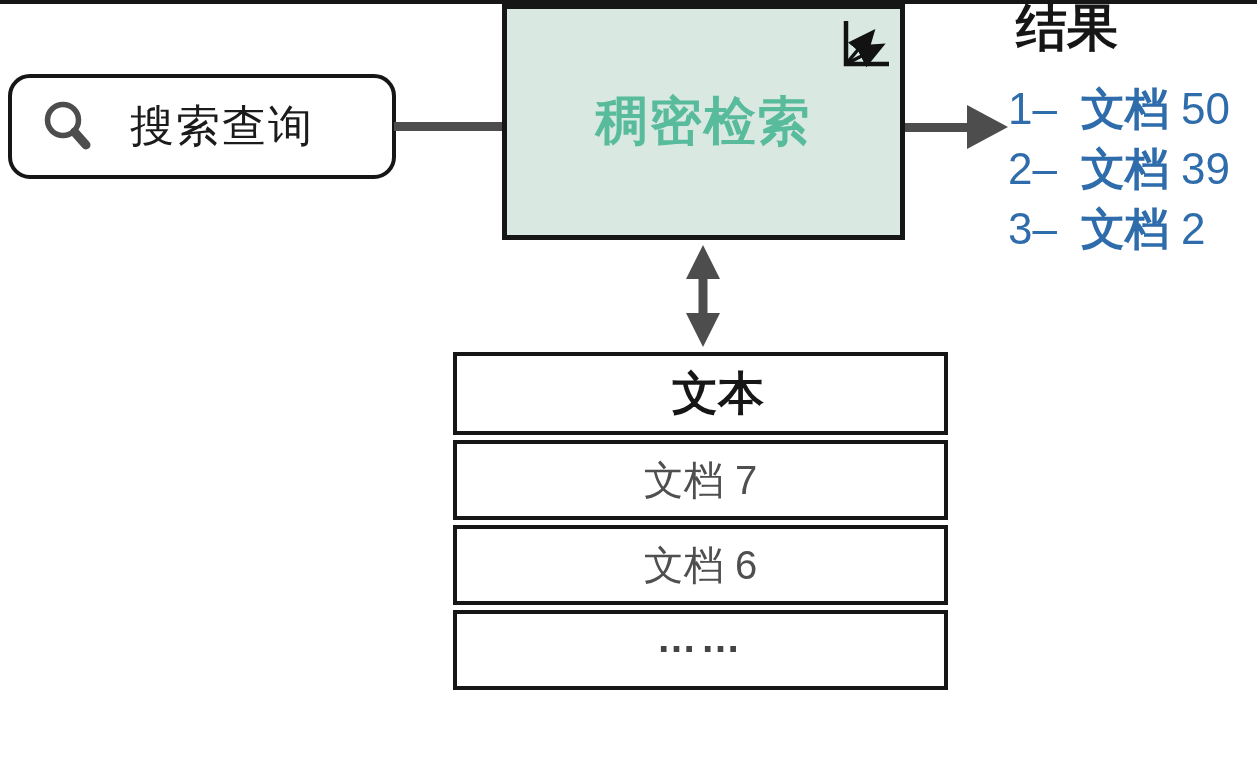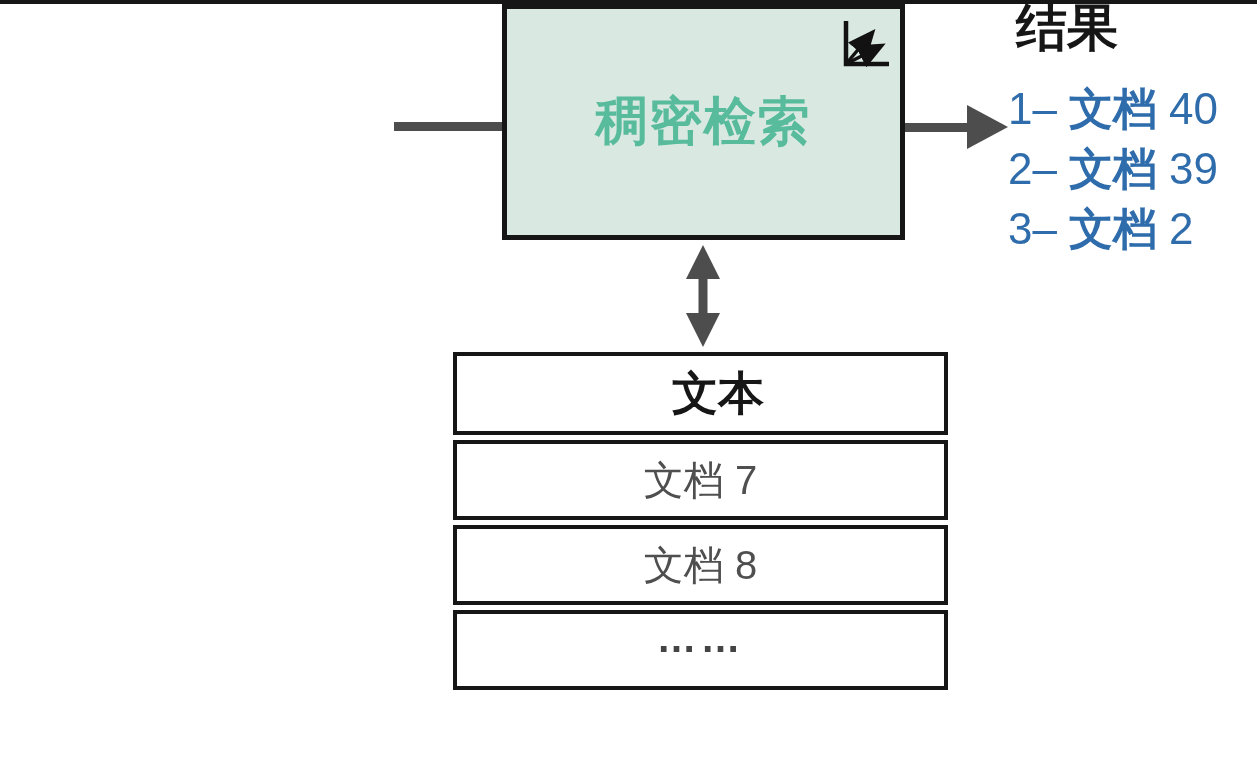--- a/index.html
+++ b/index.html
@@ -97,21 +97,21 @@
     color: #2e6cab;
   }
   .result-item {
     height: 60px;
     display: flex;
     align-items: center;
     font-size: 44px;
     white-space: nowrap;
   }
   .result-item .rank   { font-weight: 400; }
-  .result-item .doc    { font-weight: 700; margin-left: 12px; text-align: center; }
+  .result-item .doc    { font-weight: 700; margin-left: 24px; text-align: center; }
   .result-item .num    { font-weight: 400; margin-left: 12px; }
 
   
   .bi-arrow {
     position: absolute;
     left: 681px; top: 243px;
     width: 44px; height: 106px;
   }
 
   
@@ -149,20 +149,27 @@
     letter-spacing: 4px;
   }
 </style>
 </head>
 <body>
 
 <div class="stage">
 
   <div class="top-edge-line"></div>
 
+  <div class="query-box">
+    <svg width="56" height="56" viewBox="0 0 56 56">
+      <circle cx="23" cy="21" r="15.5" fill="none" stroke="#4d4d4d" stroke-width="5.5"></circle>
+      <line x1="34.5" y1="33" x2="46" y2="46" stroke="#4d4d4d" stroke-width="9" stroke-linecap="round"></line>
+    </svg>
+    <span class="label">搜索查询</span>
+  </div>
 
   <div class="connector-line"></div>
 
   <div class="retrieval-box">
     <svg class="vector-icon" viewBox="0 0 54 50">
       <defs>
         <marker id="ah" markerWidth="9" markerHeight="8" refX="6.5" refY="3.5" orient="auto">
           <path d="M0,0 L8,3.5 L0,7 z" fill="#121212"></path>
         </marker>
       </defs>
@@ -176,21 +183,21 @@
   <svg class="arrow-right" viewBox="0 0 105 46">
     <rect x="0" y="19" width="68" height="9" fill="#4d4d4d"></rect>
     <polygon points="62,1 103,23 62,45" fill="#4d4d4d"></polygon>
   </svg>
 
   <div class="results-title">结果</div>
   <div class="results-list">
     <div class="result-item">
       <span class="rank">1–</span>
       <span class="doc">文档</span>
-      <span class="num">40</span>
+      <span class="num">50</span>
     </div>
     <div class="result-item">
       <span class="rank">2–</span>
       <span class="doc">文档</span>
       <span class="num">39</span>
     </div>
     <div class="result-item">
       <span class="rank">3–</span>
       <span class="doc">文档</span>
       <span class="num">2</span>
@@ -199,17 +206,17 @@
 
   <svg class="bi-arrow" viewBox="0 0 44 106">
     <rect x="17.5" y="30" width="9" height="46" fill="#4d4d4d"></rect>
     <polygon points="22,2 5,36 39,36" fill="#4d4d4d"></polygon>
     <polygon points="22,104 5,70 39,70" fill="#4d4d4d"></polygon>
   </svg>
 
   <div class="db-table">
     <div class="db-row header">文本</div>
     <div class="db-row">文档 7</div>
-    <div class="db-row">文档 8</div>
+    <div class="db-row">文档 6</div>
     <div class="db-row ellipsis-row">……</div>
   </div>
 
 </div>
 
 </body></html>

